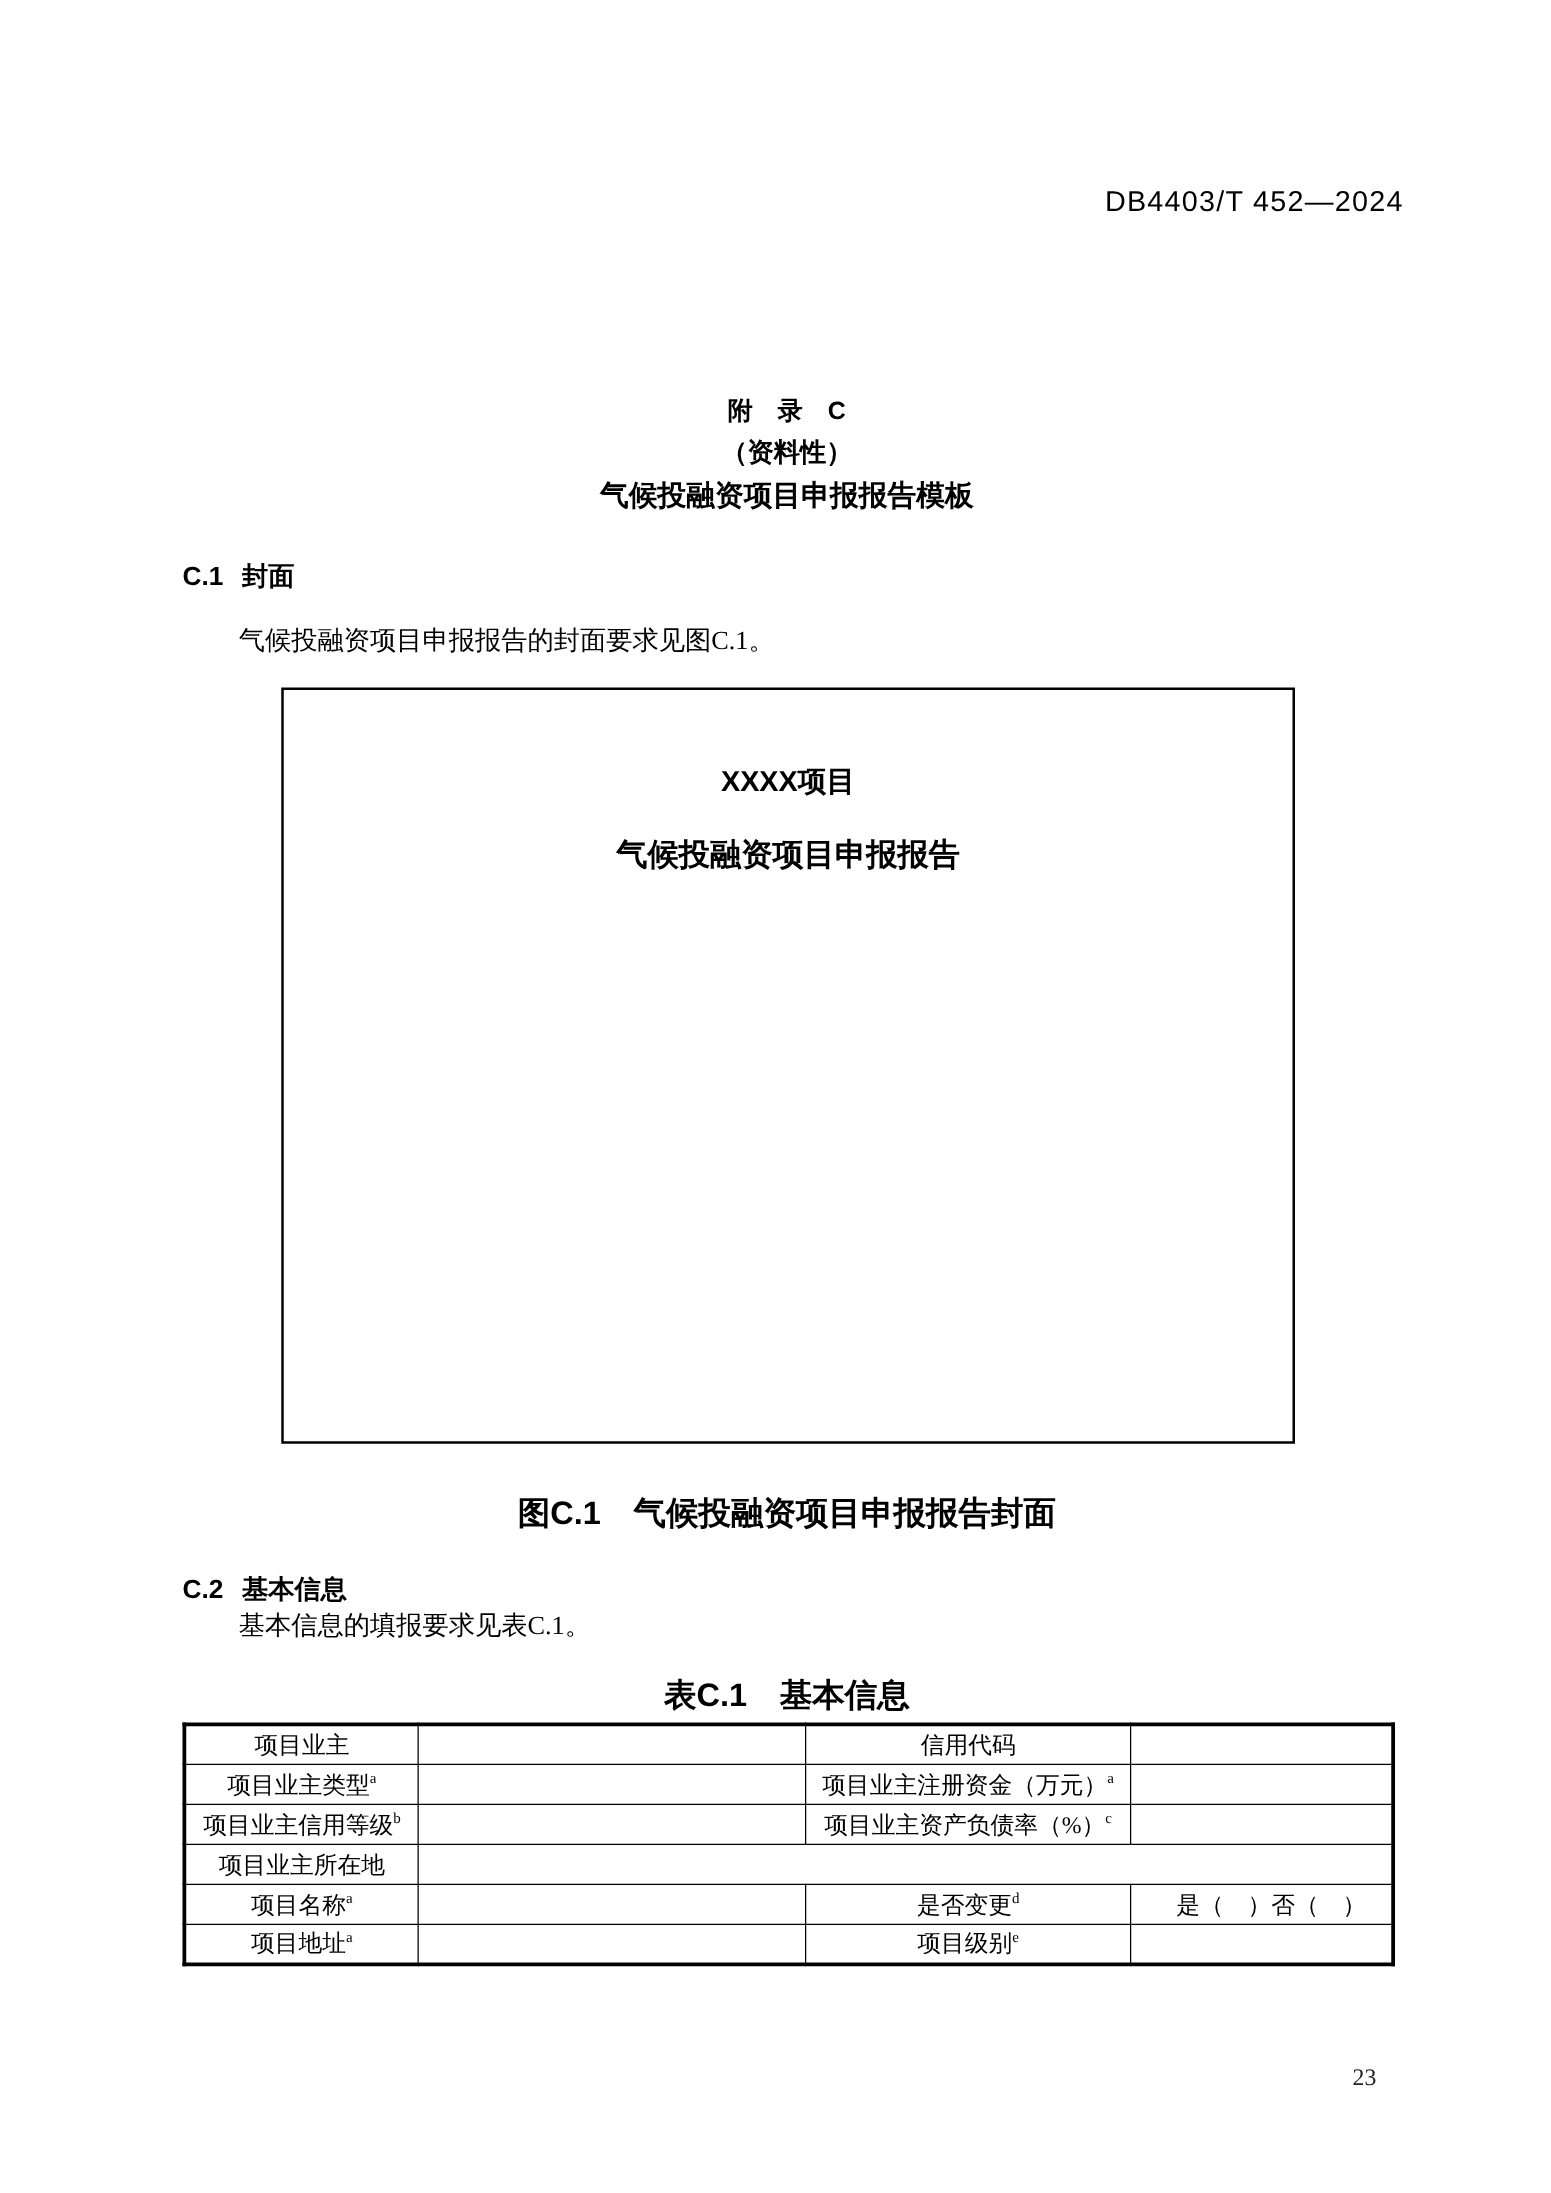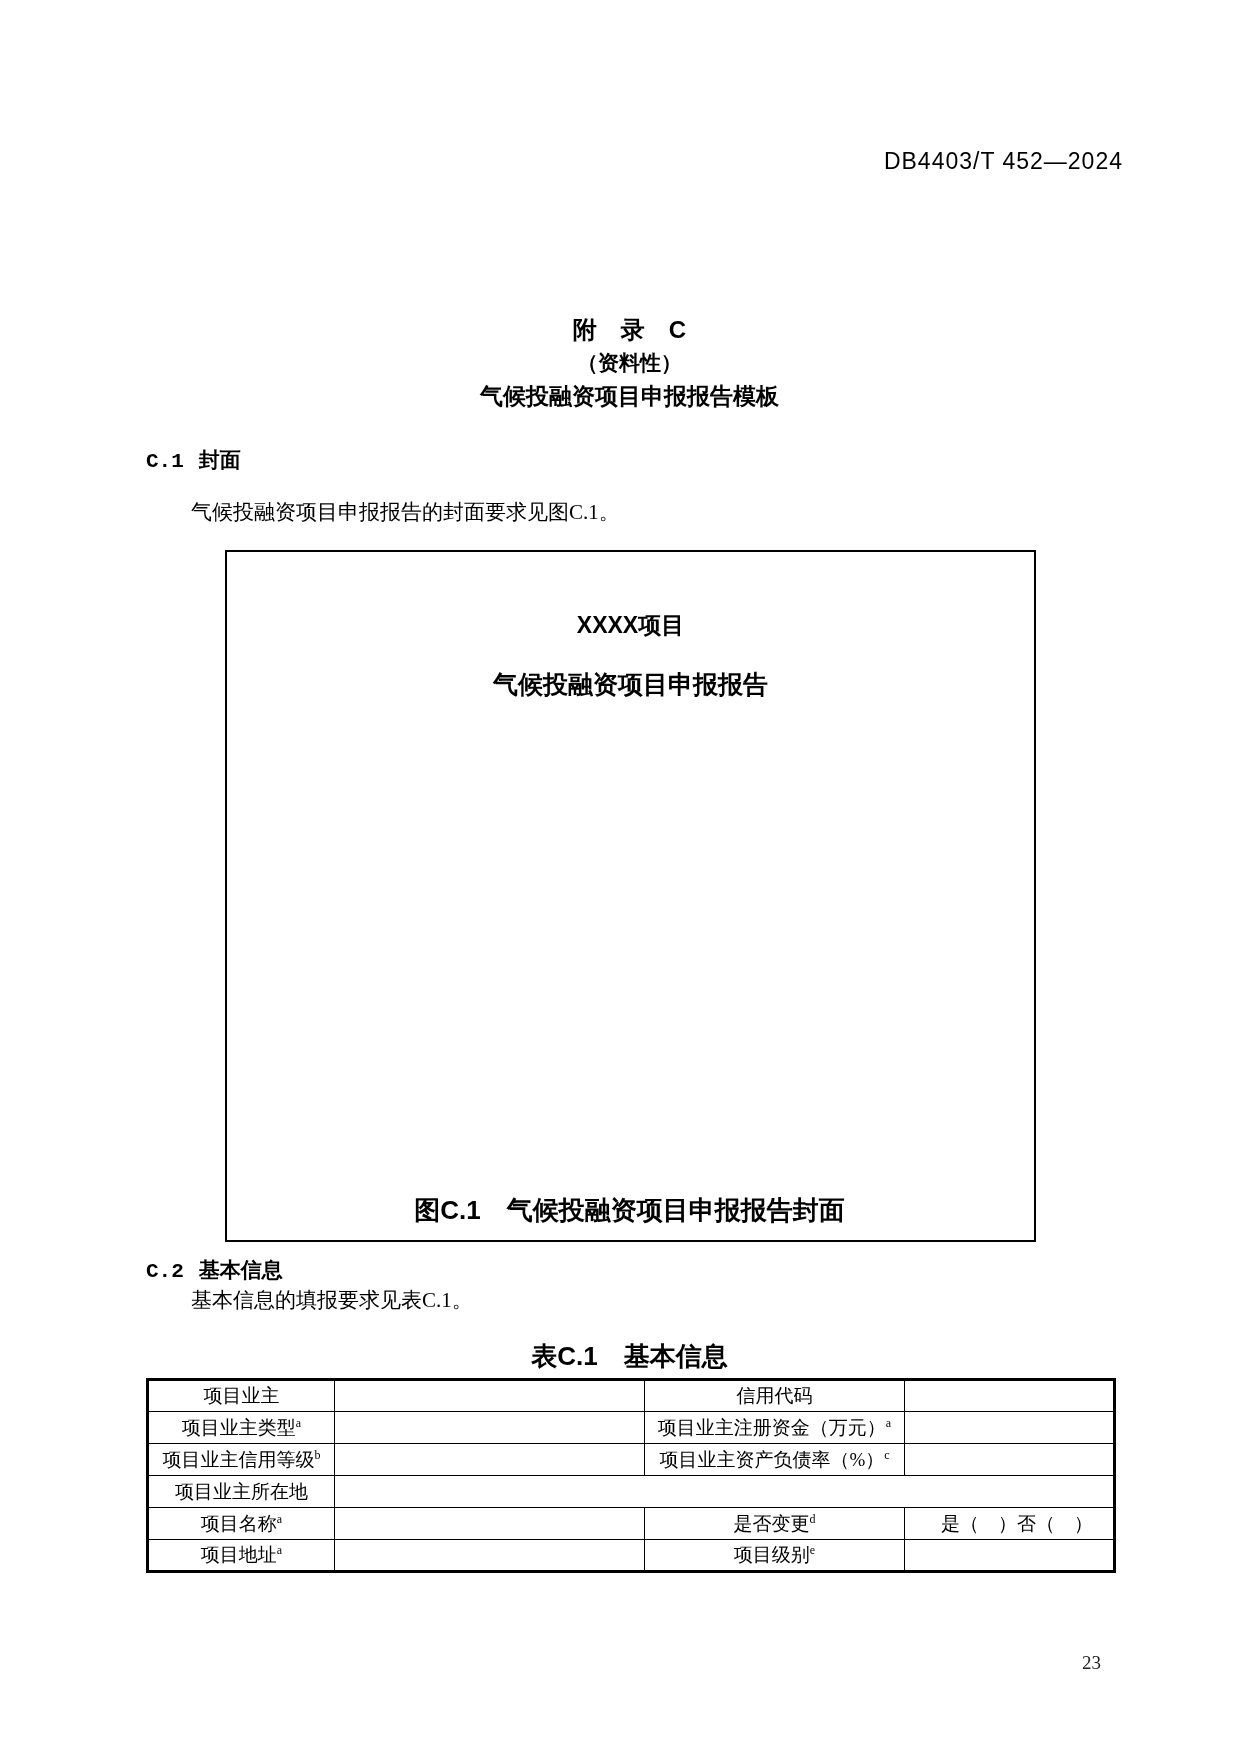--- a/index.html
+++ b/index.html
@@ -11,41 +11,41 @@
   .header-code{
     position:absolute;top:148px;right:118px;
     font-family:"Liberation Sans","DejaVu Sans",sans-serif;
     font-size:23px;letter-spacing:1px;font-weight:500;
   }
 
   .appendix{
     position:absolute;top:316px;left:146px;width:967px;text-align:center;
     font-family:"Liberation Sans","DejaVu Sans",sans-serif;font-weight:bold;
   }
-  .appendix-label{font-size:24px;line-height:27px;}
+  .appendix-label{font-size:20px;line-height:27px;}
   .appendix-note{font-size:21px;line-height:24px;margin-top:8px;}
   .appendix-title{font-size:23px;line-height:26px;margin-top:8px;}
 
   .section-heading{
     position:absolute;left:146px;
-    font-family:Liberation Mono, monospace;
+    font-family:Liberation Sans, sans-serif;
     font-weight:bold;font-size:21px;line-height:24px;white-space:nowrap;
   }
   #heading-c1{top:450px;}
   #heading-c2{top:1260px;}
   .section-num{margin-right:15px;}
 
   .para{
     position:absolute;left:191px;font-size:21px;line-height:26px;white-space:nowrap;
   }
   #para-c1{top:499px;}
   #para-c2{top:1287px;}
 
   .figure-box{
-    position:absolute;top:550px;left:225px;width:811px;height:692px;
+    position:absolute;top:550px;left:225px;width:811px;height:605px;
     border:2px solid #000;box-sizing:border-box;
   }
   .cover-project-title{
     margin-top:60px;text-align:center;
     font-family:"Liberation Sans","DejaVu Sans",sans-serif;
     font-weight:bold;font-size:23px;line-height:26px;
   }
   .cover-report-title{
     margin-top:32px;text-align:center;
     font-family:"Liberation Sans","DejaVu Sans",sans-serif;

